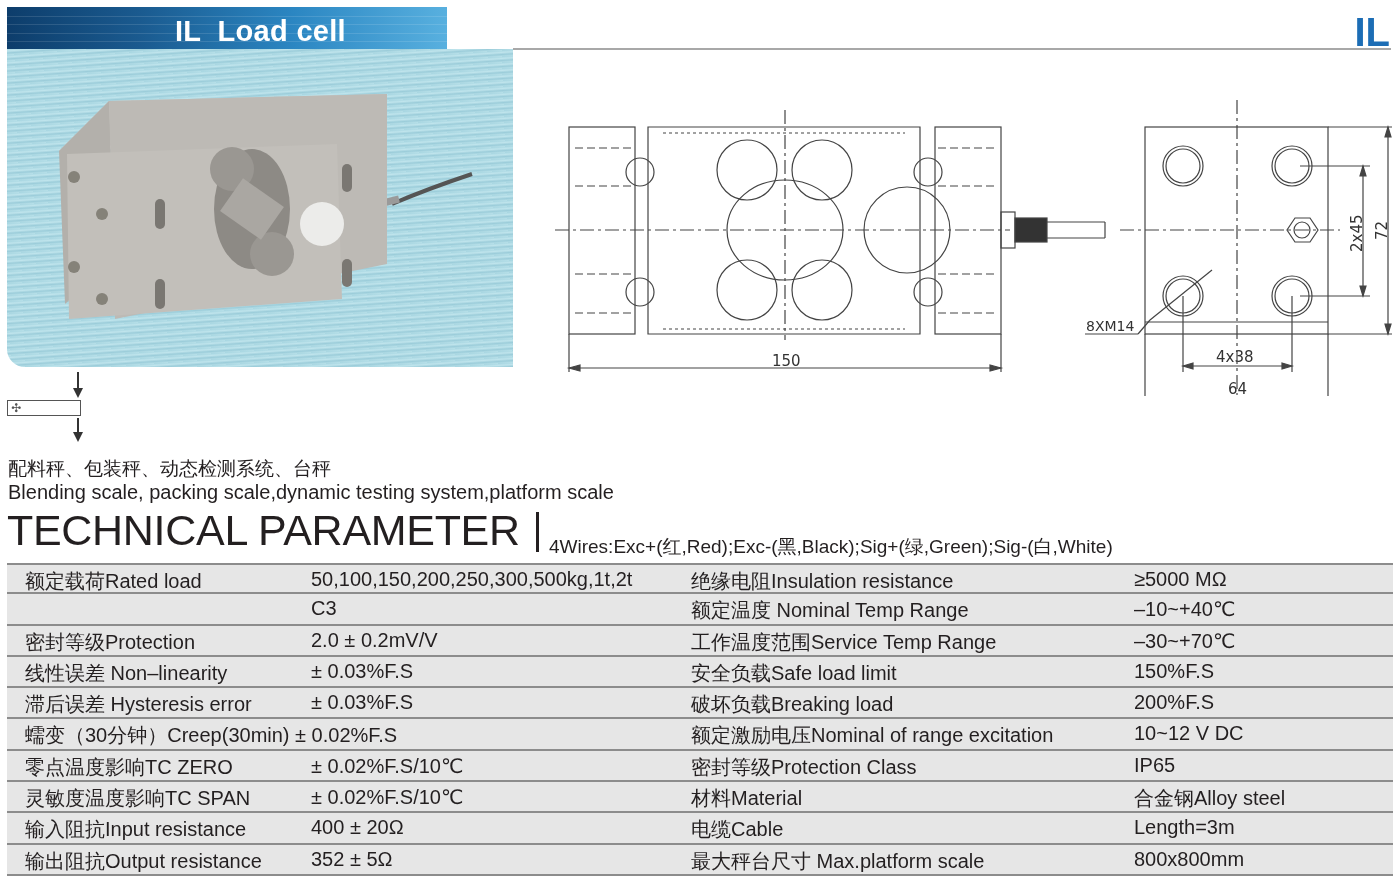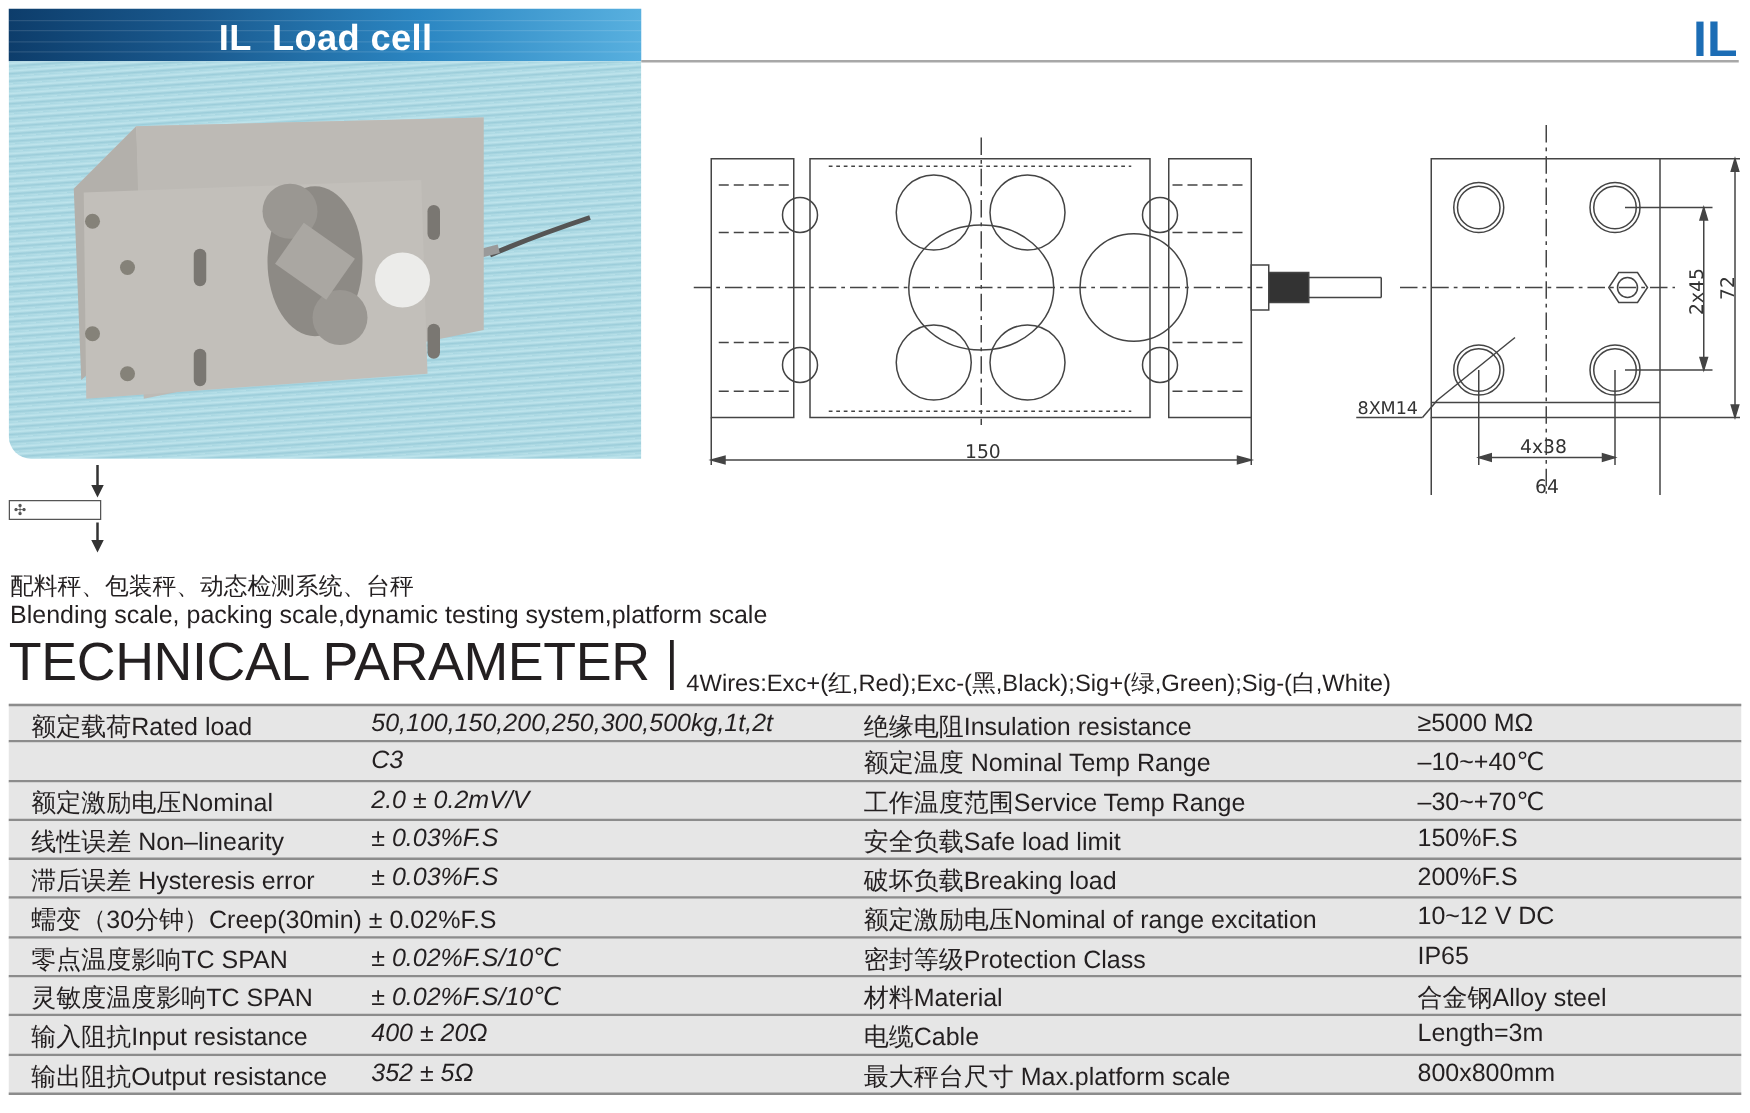--- a/index.html
+++ b/index.html
@@ -1,38 +1,38 @@
 <!DOCTYPE html>
 <html><head>
 <meta charset="utf-8">
 <style>
   html,body{margin:0;padding:0;background:#fff;}
   body{width:1400px;height:890px;position:relative;overflow:hidden;font-family:"Liberation Sans","DejaVu Sans",sans-serif;color:#231f20;}
-  .title-bar{position:absolute;left:7px;top:7px;width:506px;height:42px;background:linear-gradient(90deg,#0d3d6b 0%,#1a5a8f 30%,#2b86c2 65%,#58b0df 100%);}
+  .title-bar{position:absolute;left:7px;top:7px;width:440px;height:42px;background:linear-gradient(90deg,#0d3d6b 0%,#1a5a8f 30%,#2b86c2 65%,#58b0df 100%);}
   .title-bar .streak{position:absolute;left:0;right:0;height:1px;background:rgba(255,255,255,0.12);}
   .title-text{position:absolute;left:168px;top:8px;color:#fff;font-weight:bold;font-size:29px;letter-spacing:0.3px;white-space:pre;}
   .top-rule{position:absolute;left:513px;top:48px;width:878px;height:2px;background:#a8a8a8;}
   .model-code{position:absolute;right:10px;top:10px;color:#1c6db5;font-weight:bold;font-size:40px;}
   .photo{position:absolute;left:7px;top:49px;width:506px;height:318px;border-bottom-left-radius:18px;overflow:hidden;
     background:repeating-linear-gradient(176deg,#a9d7e2 0px,#bfe4ec 2px,#9ccdda 4px,#b6dfe8 6px),#b5dfe8;}
   .photo svg{position:absolute;left:0;top:0;}
   .ins-arrow{position:absolute;left:77px;width:2px;background:#333;}
   .ins-head{position:absolute;left:73px;width:0;height:0;border-left:5px solid transparent;border-right:5px solid transparent;border-top:10px solid #333;}
   .ins-box{position:absolute;left:7px;top:400px;width:74px;height:16px;border:1px solid #555;box-sizing:border-box;}
   .ins-sym{position:absolute;left:3px;top:0px;font-size:12px;color:#555;line-height:14px;}
   .app-cn{position:absolute;left:8px;top:456px;font-size:19px;}
   .app-en{position:absolute;left:8px;top:481px;font-size:20px;}
   .tech-title{position:absolute;left:7px;top:506px;font-size:43px;letter-spacing:-0.3px;white-space:nowrap;}
   .tech-bar{position:absolute;left:536px;top:512px;width:3px;height:40px;background:#231f20;}
   .wires{position:absolute;left:549px;top:534px;font-size:19px;white-space:nowrap;}
   .table{position:absolute;left:7px;top:563px;width:1386px;}
   .row{position:relative;height:31.3px;background:#e6e6e6;border-bottom:2px solid #8c8c8c;box-sizing:border-box;font-size:20px;}
   .row:first-child{border-top:2px solid #8c8c8c;}
   .row span{position:absolute;top:3px;white-space:nowrap;}
-  .c1{left:18px;} .c2{left:290px;font-style:italic;} .c3{left:684px;} .c4{left:1127px;}
+  .c1{left:18px;} .c2{left:304px;} .c3{left:684px;} .c4{left:1127px;}
   .drawing{position:absolute;left:0;top:0;}
 </style>
 </head>
 <body>
 
 <div class="title-bar">
   <div class="streak" style="top:9px"></div>
     <div class="streak" style="top:17px"></div>
     <div class="streak" style="top:26px"></div>
     <div class="streak" style="top:34px"></div>
@@ -178,21 +178,21 @@
       <span class="c2">50,100,150,200,250,300,500kg,1t,2t</span>
       <span class="c3">绝缘电阻Insulation resistance</span>
       <span class="c4">≥5000 MΩ</span>
     </div>
   <div class="row">
       <span class="c2">C3</span>
       <span class="c3">额定温度 Nominal Temp Range</span>
       <span class="c4">–10~+40℃</span>
     </div>
   <div class="row">
-      <span class="c1">额定激励电压Nominal</span>
+      <span class="c1">密封等级Protection</span>
       <span class="c2">2.0 ± 0.2mV/V</span>
       <span class="c3">工作温度范围Service Temp Range</span>
       <span class="c4">–30~+70℃</span>
     </div>
   <div class="row">
       <span class="c1">线性误差 Non–linearity</span>
       <span class="c2">± 0.03%F.S</span>
       <span class="c3">安全负载Safe load limit</span>
       <span class="c4">150%F.S</span>
     </div>
@@ -202,21 +202,21 @@
       <span class="c3">破坏负载Breaking load</span>
       <span class="c4">200%F.S</span>
     </div>
   <div class="row">
       <span class="c1">蠕变（30分钟）Creep(30min) ± 0.02%F.S</span>
       <span class="c2"></span>
       <span class="c3">额定激励电压Nominal of range excitation</span>
       <span class="c4">10~12 V DC</span>
     </div>
   <div class="row">
-      <span class="c1">零点温度影响TC SPAN</span>
+      <span class="c1">零点温度影响TC ZERO</span>
       <span class="c2">± 0.02%F.S/10℃</span>
       <span class="c3">密封等级Protection Class</span>
       <span class="c4">IP65</span>
     </div>
   <div class="row">
       <span class="c1">灵敏度温度影响TC SPAN</span>
       <span class="c2">± 0.02%F.S/10℃</span>
       <span class="c3">材料Material</span>
       <span class="c4">合金钢Alloy steel</span>
     </div>

